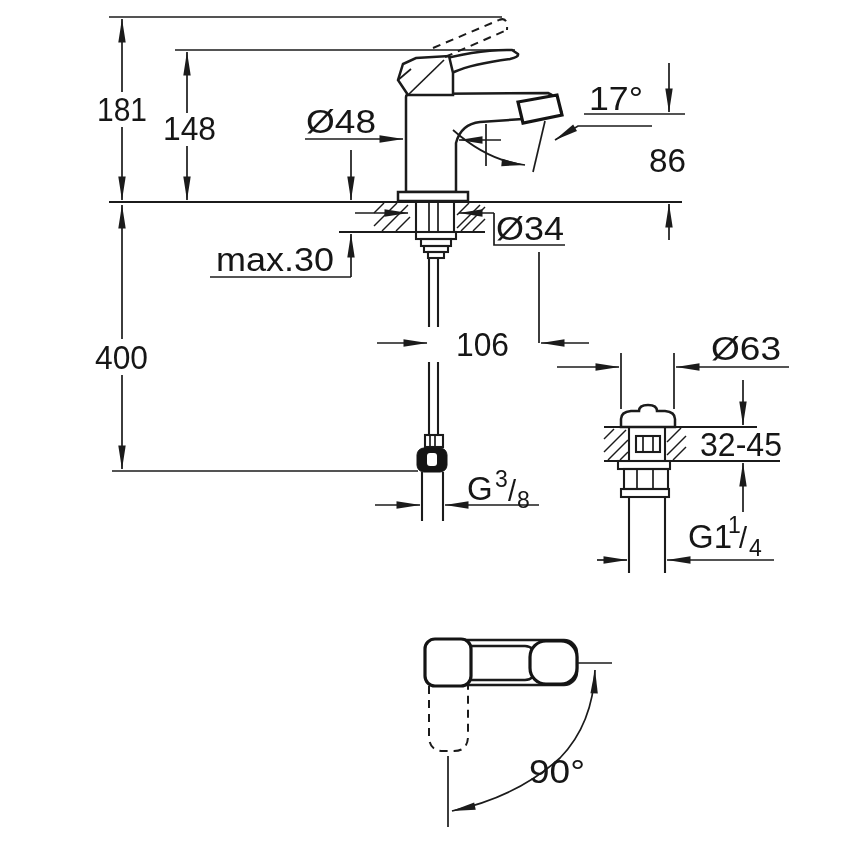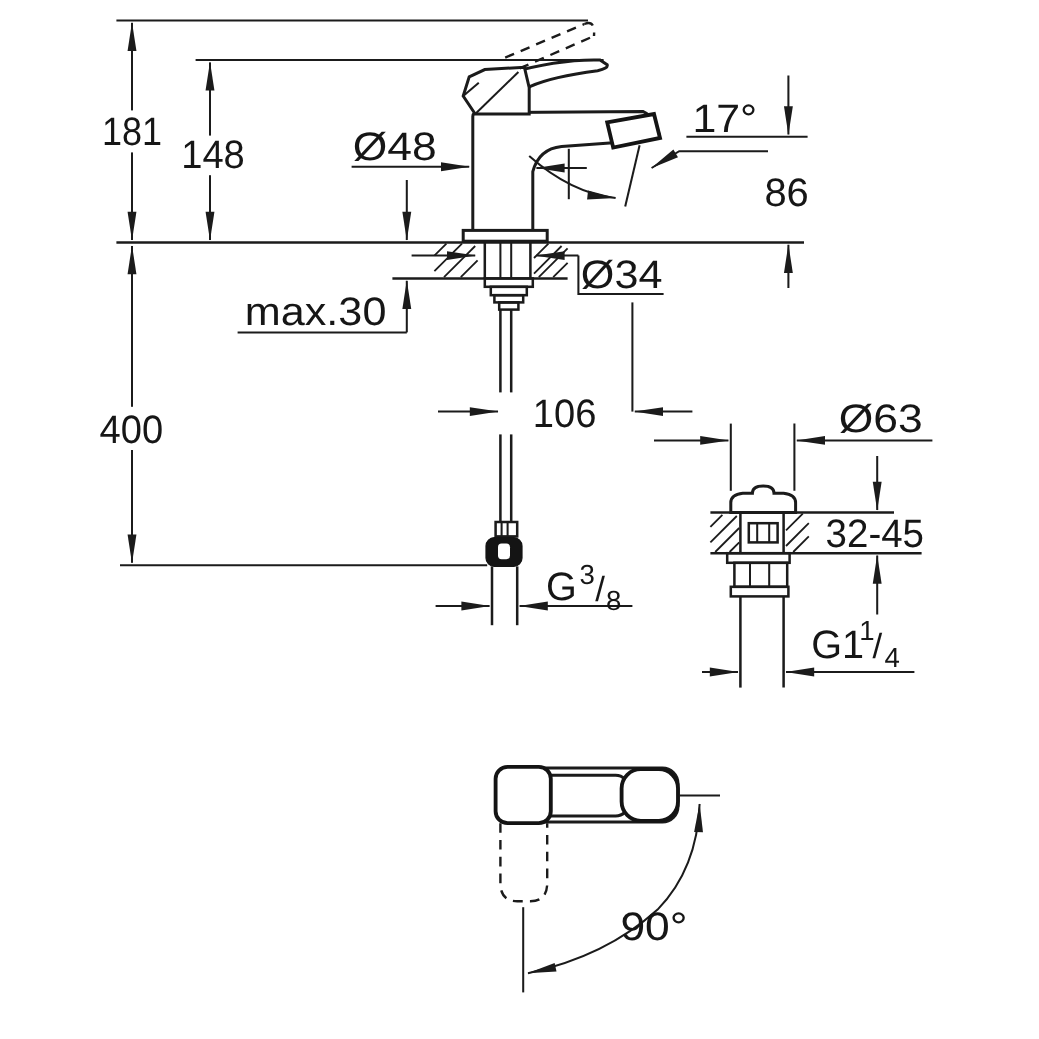--- a/index.html
+++ b/index.html
@@ -1,17 +1,17 @@
 <!DOCTYPE html>
 <html><head>
 <meta charset="utf-8">
 <style>
   html,body{margin:0;padding:0;background:#ffffff;}
   .stage{position:relative;width:777px;height:866px;background:#fff;overflow:hidden;
-         font-family:"Liberation Sans", sans-serif;}
+         font-family:"Liberation Sans", sans-serif;padding-left:12px;}
   svg{display:block}
   .thin{stroke:#1b1b1b;stroke-width:1.7;fill:none;stroke-linecap:butt}
   .med{stroke:#1b1b1b;stroke-width:2.1;fill:none}
   .outline{stroke:#1b1b1b;stroke-width:2.5;fill:#ffffff}
   .outline-nf{stroke:#1b1b1b;stroke-width:2.5;fill:none}
   .heavy{stroke:#141414;stroke-width:3.2;fill:#ffffff}
   .hatch{stroke:#1b1b1b;stroke-width:1.5;fill:none}
   .dashed{stroke:#1b1b1b;stroke-width:2;fill:none;stroke-dasharray:8 6}
   .dim-text{font-size:33px;fill:#161616}
   .frac-big{font-size:33px;fill:#161616}

